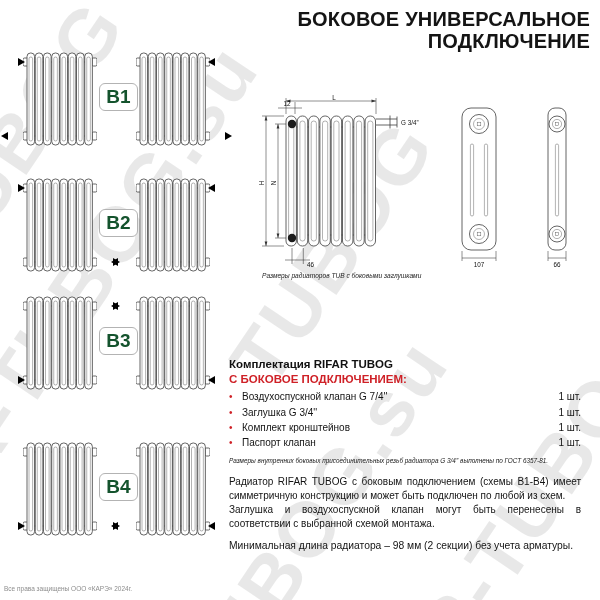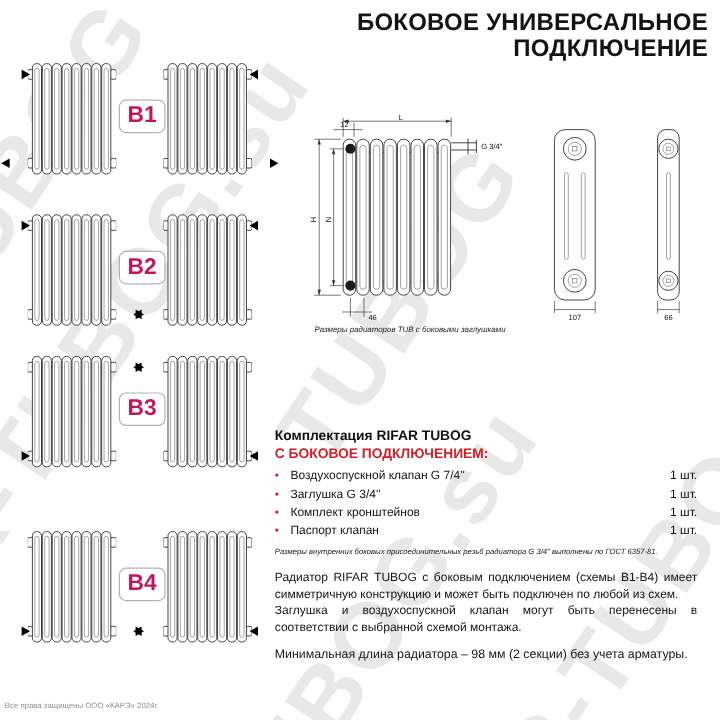--- a/index.html
+++ b/index.html
@@ -25,21 +25,21 @@
   #title{right:10px;top:8px;text-align:right;font-weight:bold;
          font-size:20px;line-height:1.12;letter-spacing:.2px;color:var(--ink);}
 
   
   .scheme-row{position:absolute;left:0;width:235px;height:94px;z-index:1;}
   .rad{position:absolute;top:0;width:74px;height:94px;}
   .rad.left{left:23px;} .rad.right{left:136px;}
   .slabel{position:absolute;left:99px;top:31px;width:39px;height:28px;
           border:1.2px solid #b3b3b3;border-radius:6px;background:#fff;
           display:flex;align-items:center;justify-content:center;
-          font-weight:bold;font-size:19px;color:#be185d;}
+          font-weight:bold;font-size:19px;color:#14532d;}
   .arr{position:absolute;width:24px;height:10px;}
   .arr.flip{transform:scaleX(-1);}
   .pos-lo-t{left:1px;top:5px;}   .pos-lo-b{left:1px;top:79px;}
   .pos-li-t{left:96px;top:5px;}  .pos-li-b{left:96px;top:79px;}
   .pos-ri-t{left:111px;top:5px;} .pos-ri-b{left:111px;top:79px;}
   .pos-ro-t{left:208px;top:5px;} .pos-ro-b{left:208px;top:79px;}
 
   
   #frontview{left:256px;top:94px;}
   #sideviews{left:440px;top:102px;}

